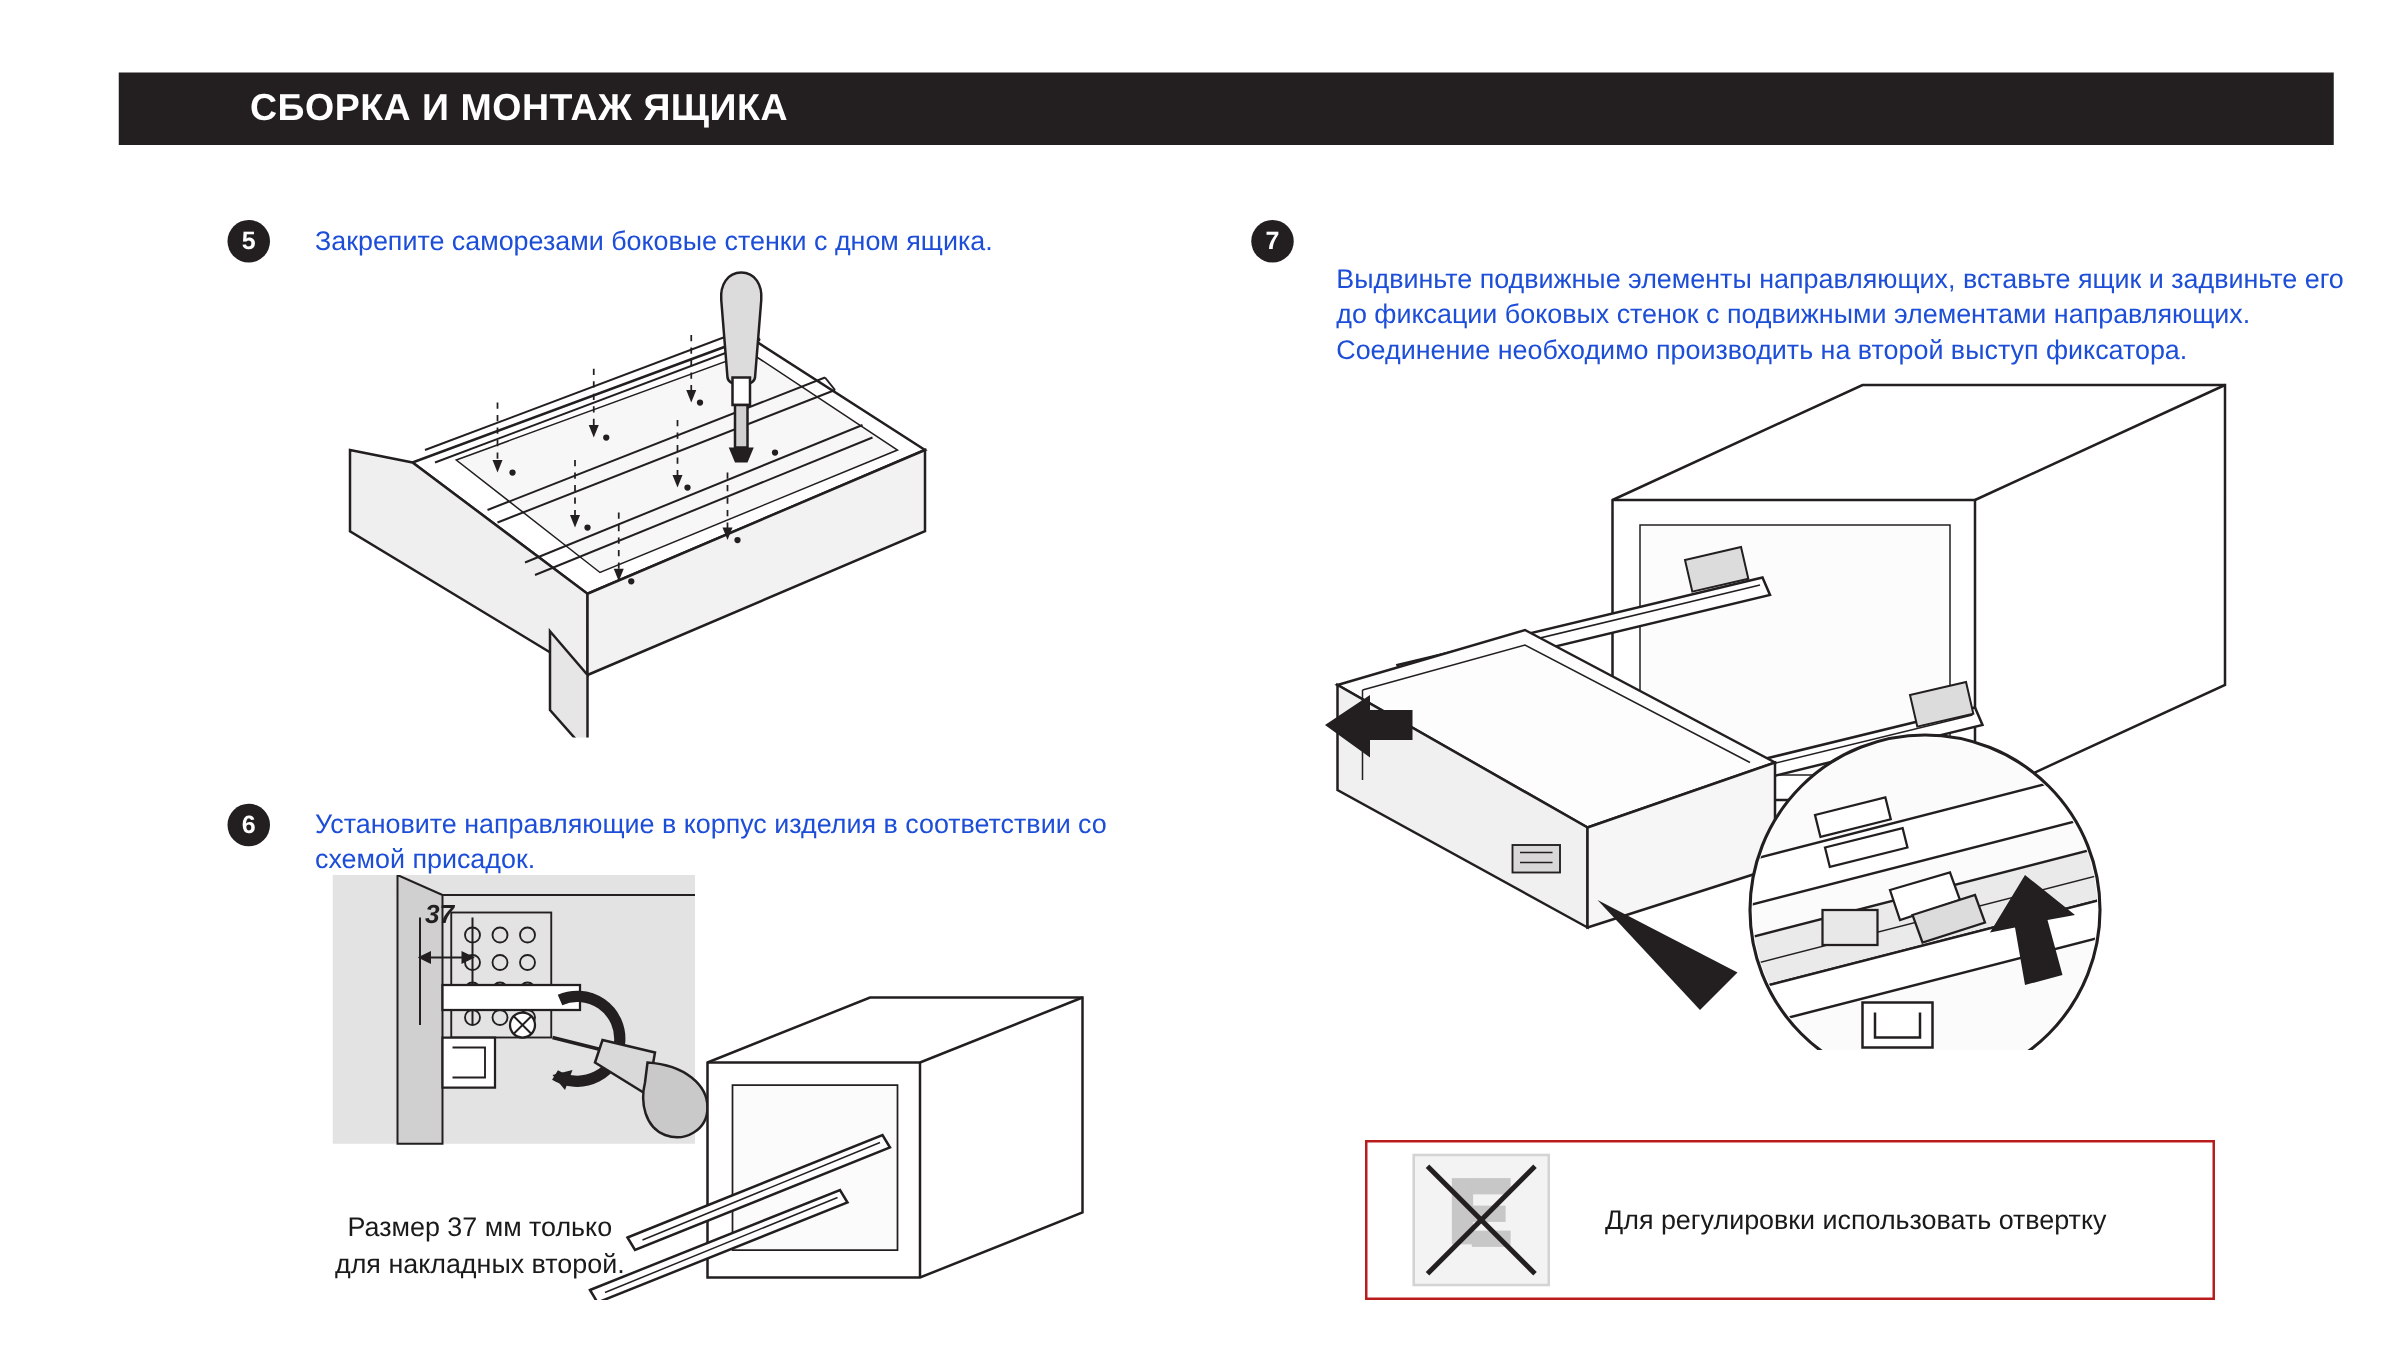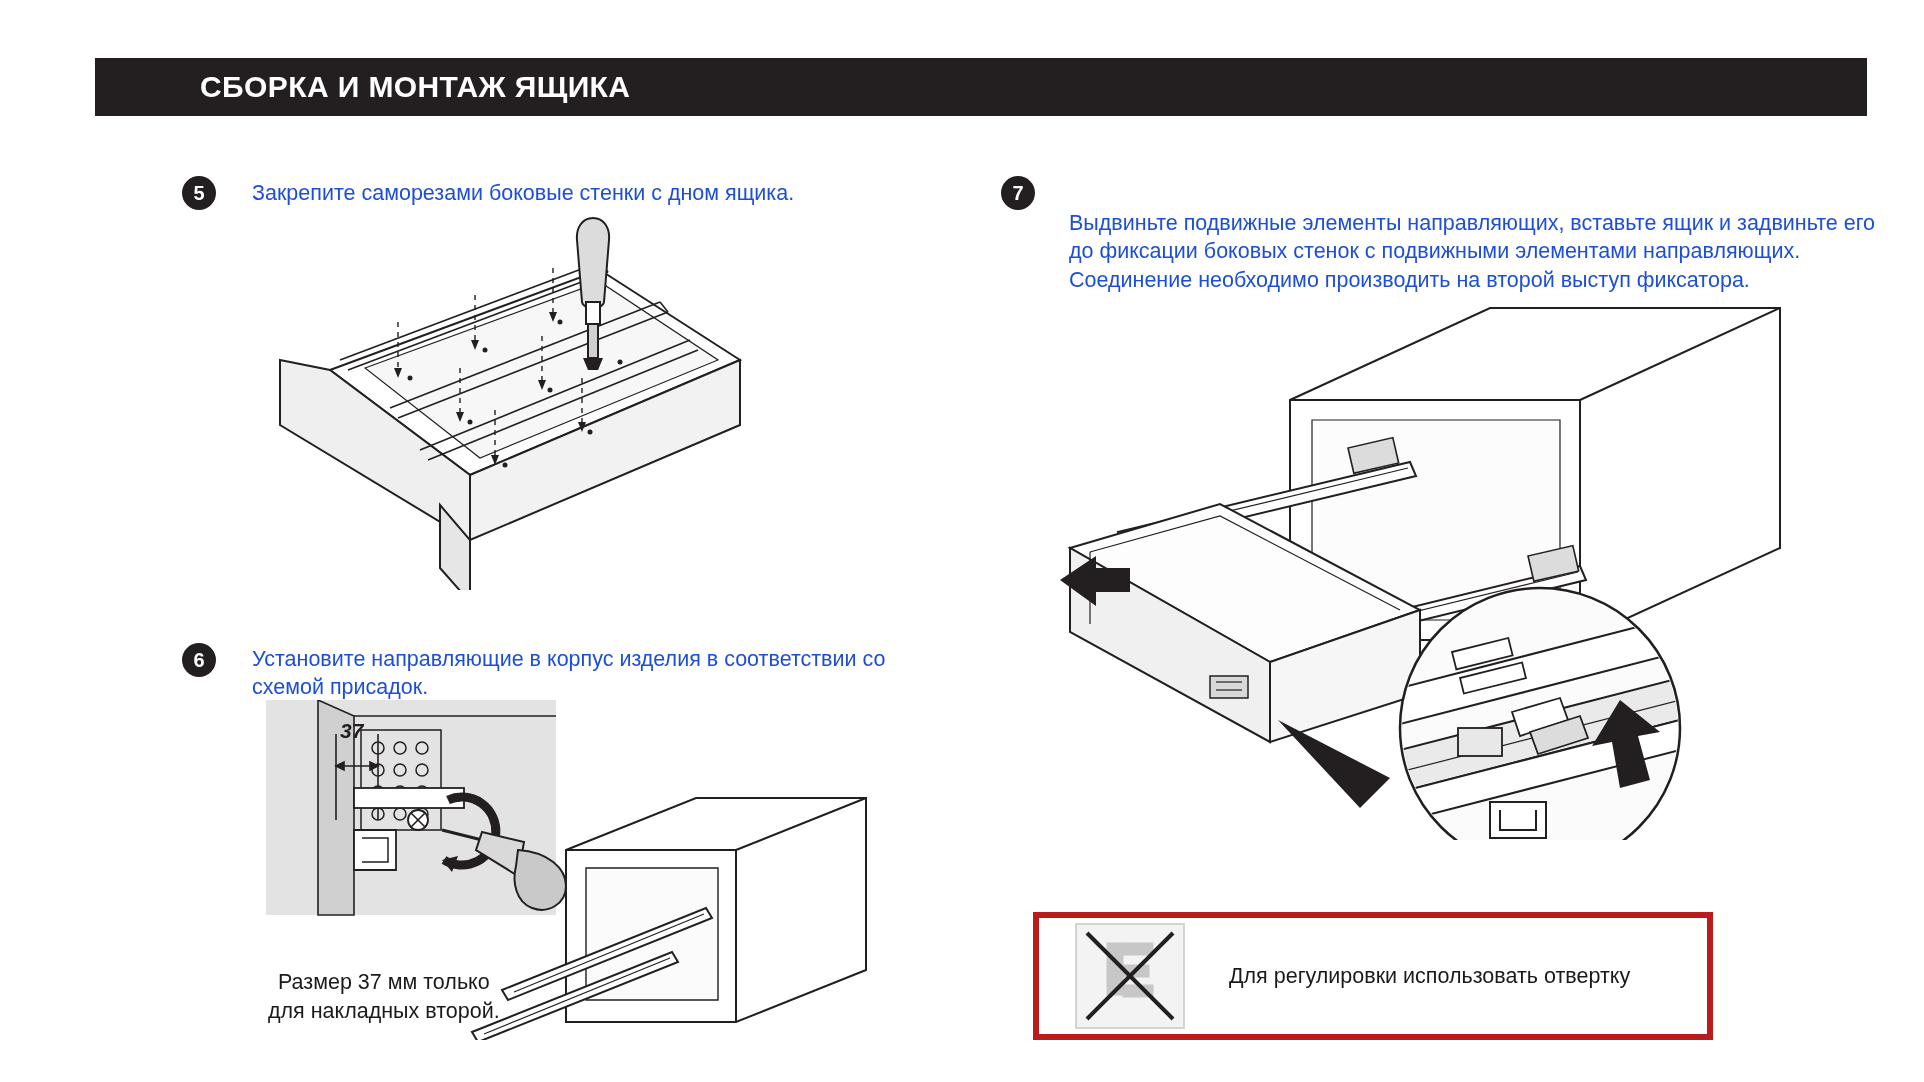--- a/index.html
+++ b/index.html
@@ -85,25 +85,25 @@
     font-size: 21.5px;
     line-height: 1.35;
     text-align: center;
     color: #1a1a1a;
   }
   #fig7 { left: 1060px; top: 280px; width: 790px; height: 560px; }
 
   
   .note-box {
     position: absolute;
-    left: 1033px;
+    left: 1092px;
     top: 912px;
     width: 680px;
     height: 128px;
-    border: 6px solid #b91c1c;
+    border: 2px solid #b91c1c;
     box-sizing: border-box;
     display: flex;
     align-items: center;
   }
   .note-icon {
     position: relative;
     width: 110px;
     height: 106px;
     margin-left: 36px;
     flex: none;

